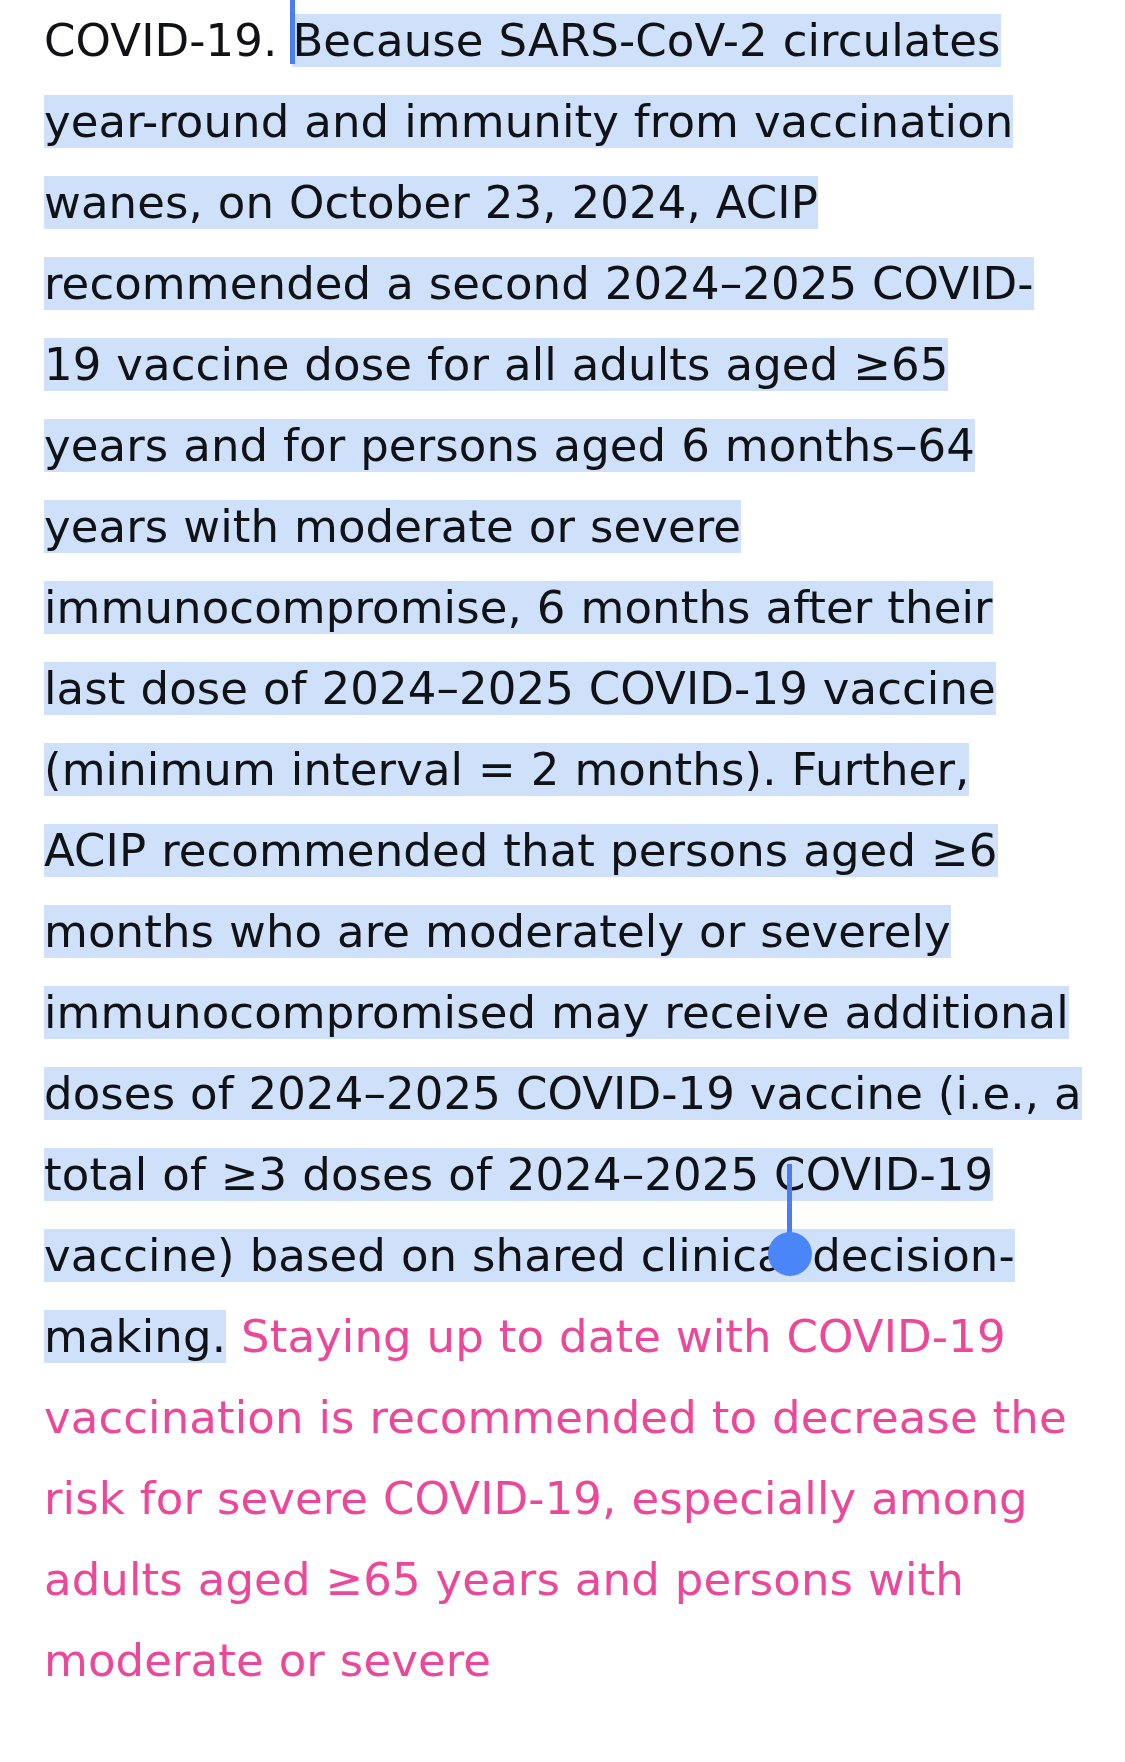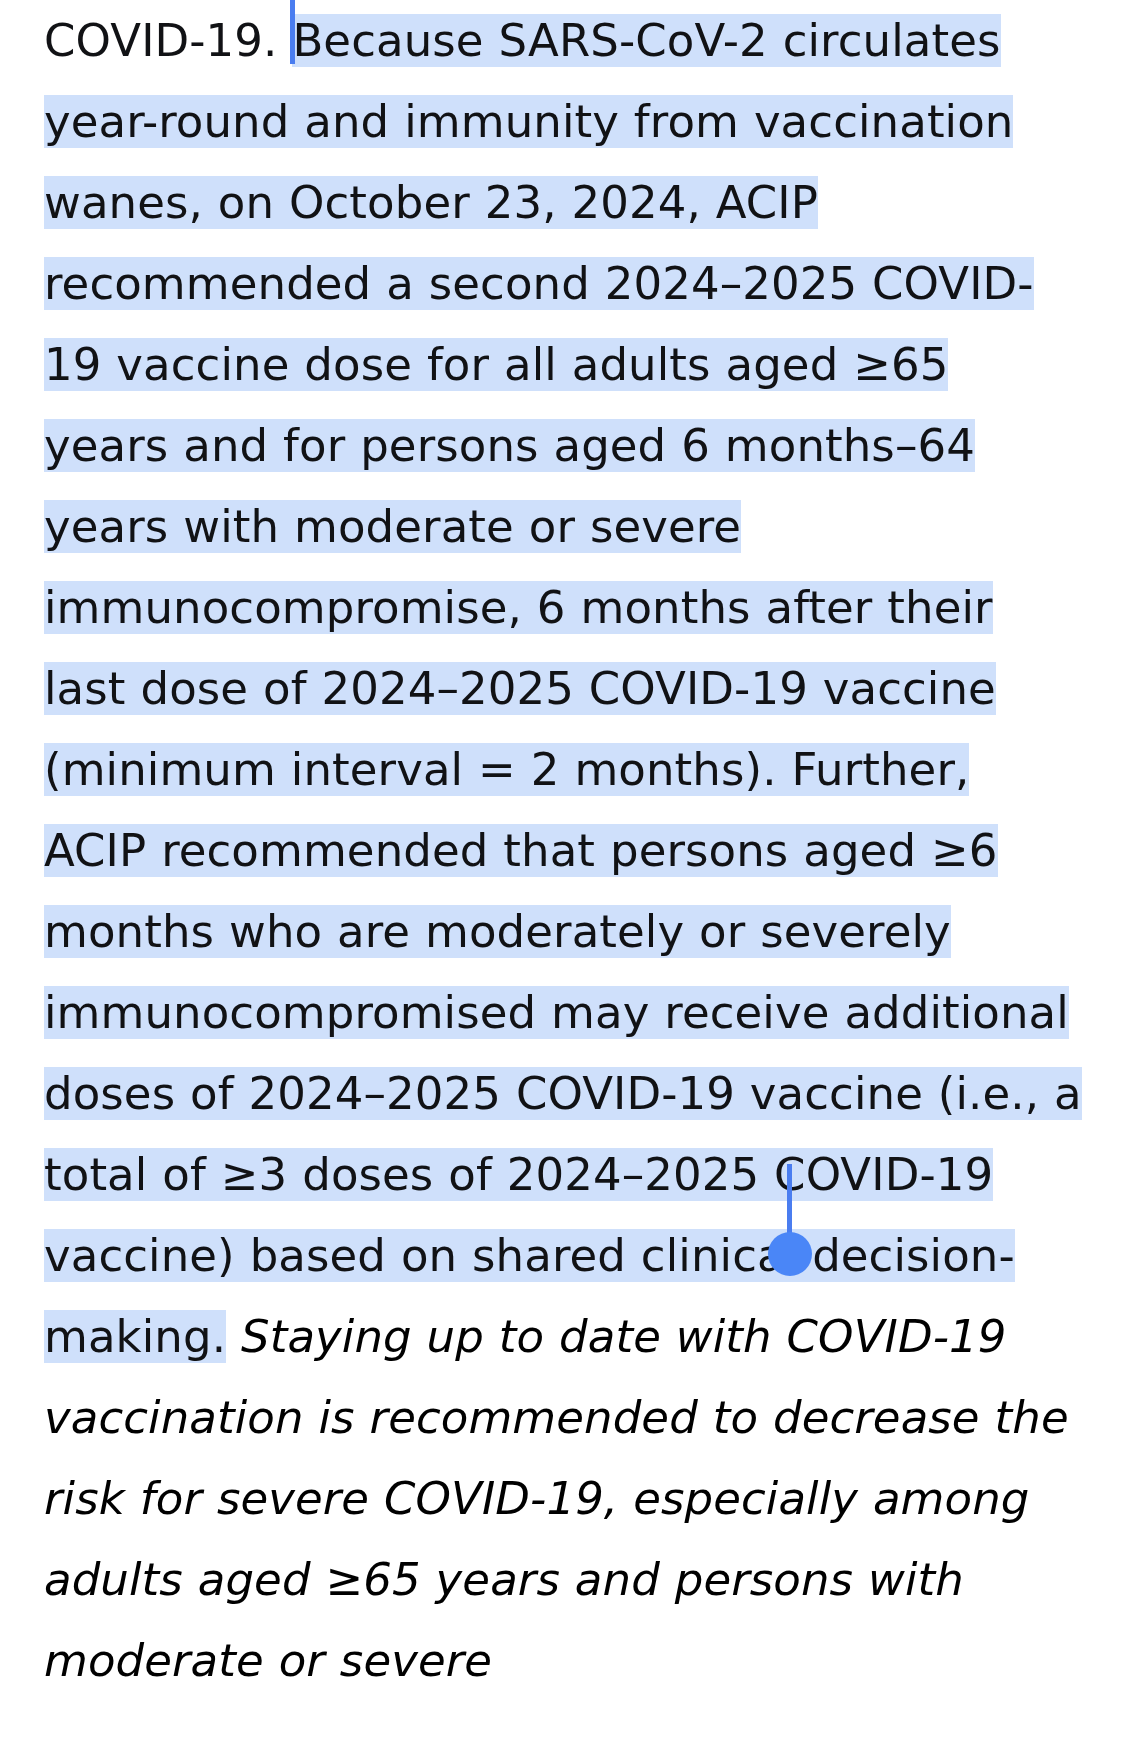--- a/index.html
+++ b/index.html
@@ -30,22 +30,21 @@
     color: #111215;
     letter-spacing: 0.1px;
     word-spacing: 0.5px;
   }
   .selected {
     background: #cfe0fb;
     box-decoration-break: clone;
     -webkit-box-decoration-break: clone;
   }
   .tail {
-    color: #000000;
-    font-style: italic;
+    color: #ec4899;
   }
   
   .handle {
     position: absolute;
     width: 0;
     height: 0;
   }
   .handle .bar {
     position: absolute;
     width: 5px;

